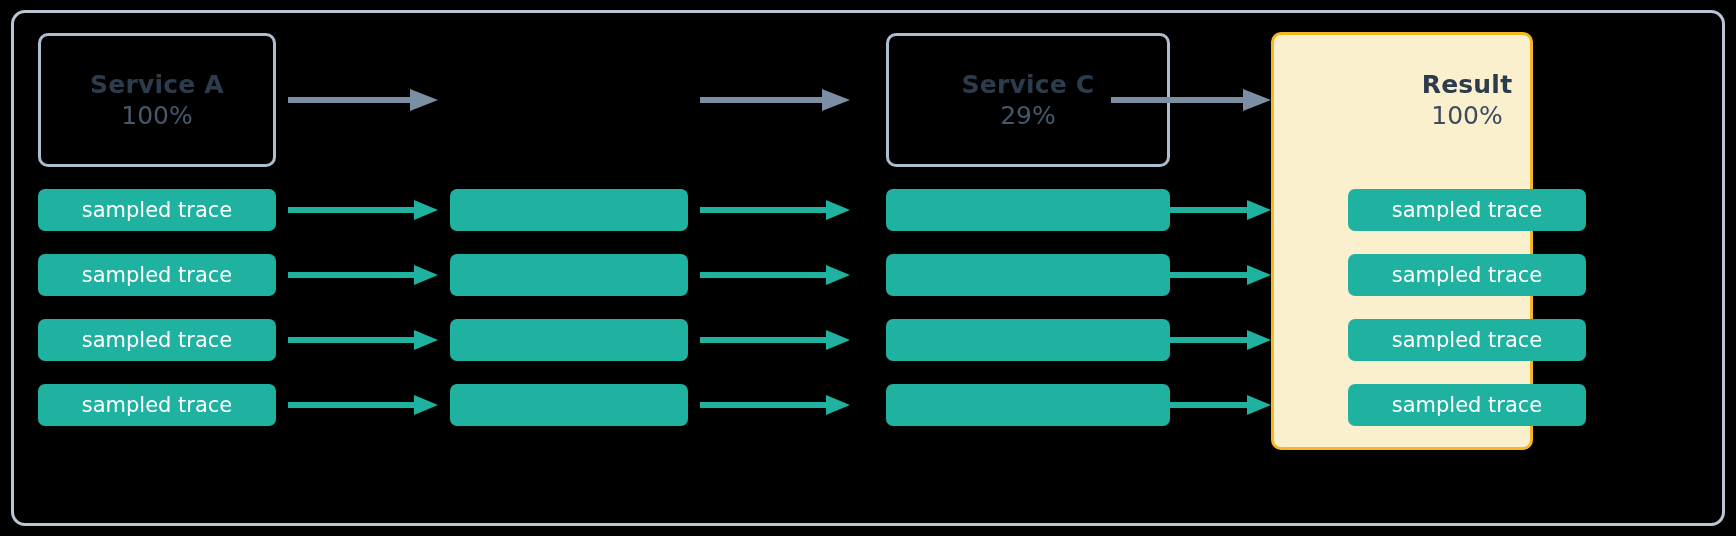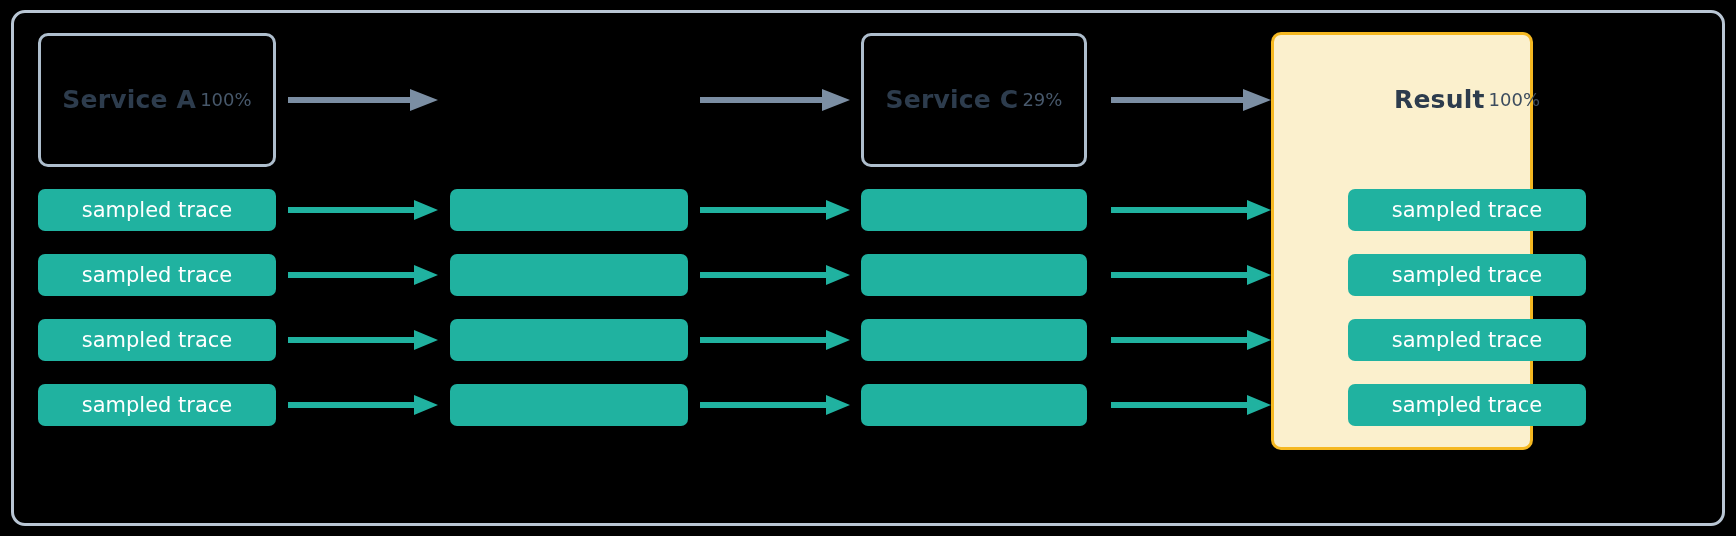--- a/index.html
+++ b/index.html
@@ -27,21 +27,21 @@
     top: 10px;
     width: 1714px;
     height: 516px;
     border: 3px solid #b9c6d4;
     border-radius: 14px;
     background: transparent;
   }
 
   .col-a  { left: 38px;   width: 238px; }
   .col-b  { left: 450px;  width: 238px; }
-  .col-c  { left: 861px;  width: 226px; }
+  .col-c  { left: 886px;  width: 284px; }
   .col-r  { left: 1348px; width: 238px; }
 
   
   .result-panel {
     position: absolute;
     left: 1271px;
     top: 32px;
     width: 262px;
     height: 418px;
     background: #fbf0cd;
@@ -51,21 +51,21 @@
 
   
   .service-box {
     position: absolute;
     top: 33px;
     height: 134px;
     border: 3px solid #aebecd;
     border-radius: 10px;
     background: transparent;
     display: flex;
-    flex-direction: row;
+    flex-direction: column;
     align-items: center;
     justify-content: center;
     gap: 4px;
   }
 
   .service-box.is-result {
     border: none;
     background: transparent;
     top: 36px;
     height: 128px;
@@ -73,21 +73,21 @@
 
   .svc-title {
     font-size: 25px;
     font-weight: bold;
     color: #2d3c4d;
     letter-spacing: 0.2px;
     line-height: 1.1;
   }
 
   .svc-pct {
-    font-size: 18px;
+    font-size: 25px;
     font-weight: normal;
     color: #47586b;
     line-height: 1.1;
   }
 
   .service-box.is-result .svc-title { color: #2d3c4d; }
   .service-box.is-result .svc-pct   { color: #3c4c5e; }
 
   
   .pill {

